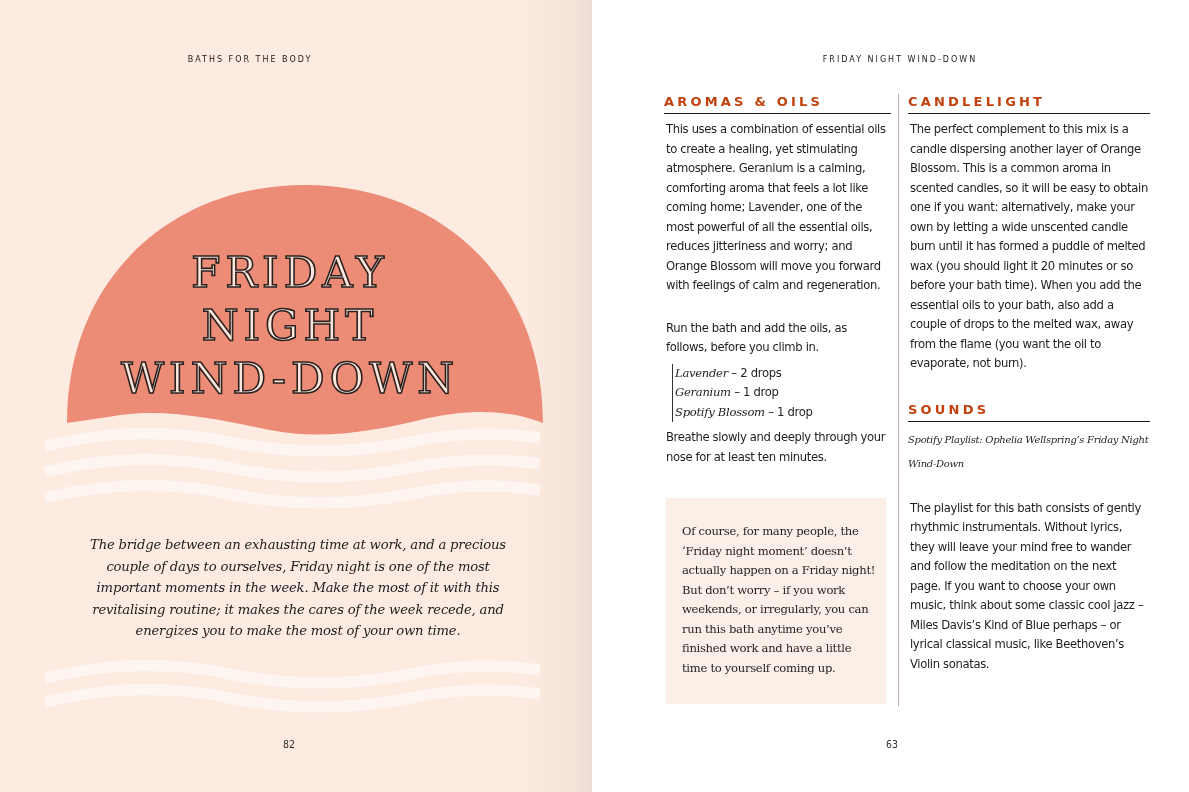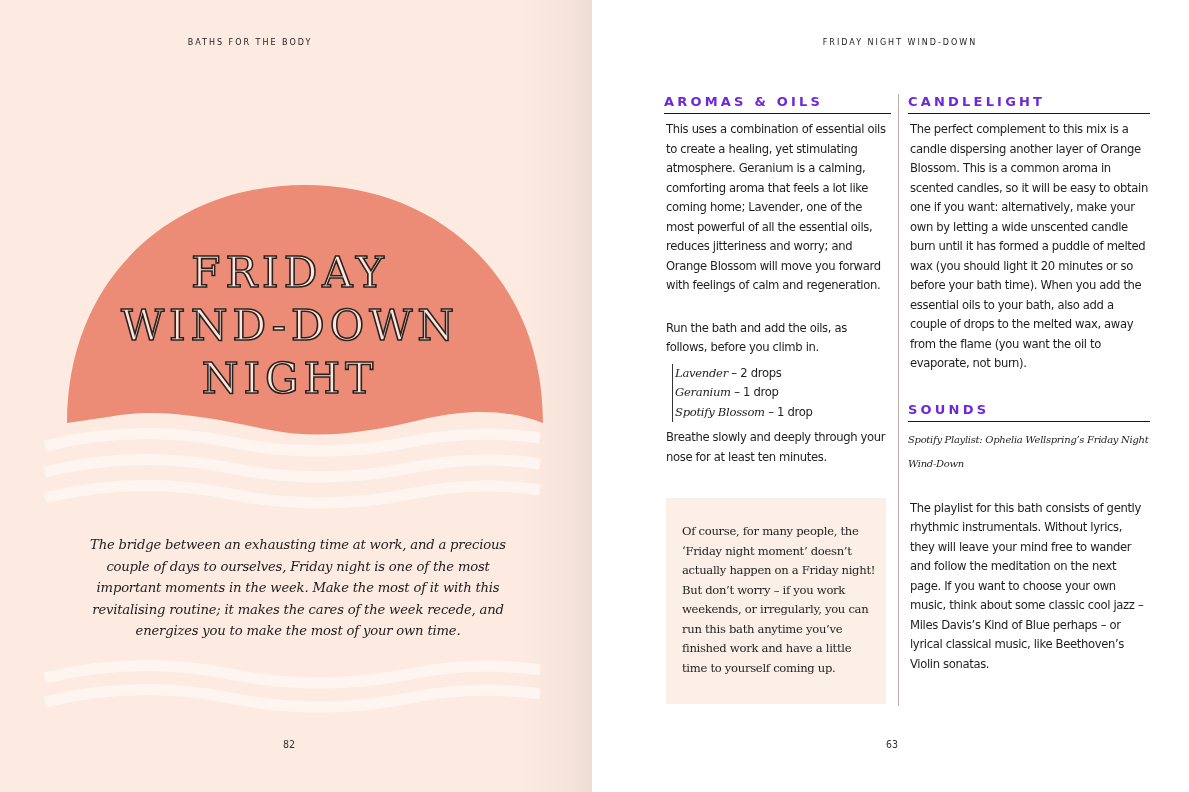--- a/index.html
+++ b/index.html
@@ -8,21 +8,21 @@
 
   .spread { position: absolute; inset: 0; display: flex; }
   .page-left {
     position: relative; width: 596px; height: 792px;
     background: linear-gradient(to right, #fdebe2 0%, #fdebe2 88%, #f5e3da 97%, #ecdcd4 100%);
     overflow: hidden;
   }
   .page-right { position: relative; width: 593px; height: 792px; background: #ffffff; margin-left: 8px; }
 
   .running-head {
-    position: absolute; top: 38px; font-family: "DejaVu Sans", sans-serif;
+    position: absolute; top: 55px; font-family: "DejaVu Sans", sans-serif;
     font-size: 8px; letter-spacing: 2px; color: #222;
   }
   .page-left .running-head { left: 0; width: 500px; text-align: center; }
   .page-right .running-head { left: 100px; width: 400px; text-align: center; }
 
   .folio { position: absolute; top: 739px; font-family: "DejaVu Sans Mono", monospace; font-size: 10px; color: #333; }
   .page-left .folio { left: 283px; }
   .page-right .folio { left: 286px; }
 
   
@@ -44,21 +44,21 @@
   }
 
   
   .col { position: absolute; top: 94px; }
   .col-left { left: 664px; width: 227px; }
   .col-right { left: 908px; width: 242px; }
   .col-divider { position: absolute; left: 898px; top: 94px; width: 1px; height: 612px; background: #bfaea7; }
 
   .section-head {
     font-family: "DejaVu Sans", sans-serif; font-weight: bold; font-size: 13px;
-    letter-spacing: 3.2px; color: #6d28d9; padding-bottom: 4px;
+    letter-spacing: 3.2px; color: #c2410c; padding-bottom: 4px;
     border-bottom: 1.2px solid #1a1a1a; margin-bottom: 6px; white-space: nowrap;
   }
   .body-text {
     font-family: "DejaVu Sans", sans-serif; font-size: 11.6px; line-height: 19.5px;
     color: #1e1e1e; letter-spacing: -0.35px;
   }
   .body-text p { margin: 2px; }
   .gap { height: 19px; }
   .ingredients {
     margin: 6px 0 6px 8px; padding-left: 2px; border-left: 1px solid #333;
@@ -106,22 +106,22 @@
 
         <g fill="none" stroke="#fff6f1" stroke-width="11" stroke-linecap="butt" opacity="0.95">
           <path d="M 45 678 C 110 662, 170 662, 230 674 C 290 686, 350 686, 410 674 C 460 664, 500 664, 540 670"></path>
           <path d="M 45 702 C 110 686, 170 686, 230 698 C 290 710, 350 710, 410 698 C 460 688, 500 688, 540 694"></path>
         </g>
       </svg>
     </div>
 
     <div class="title-block">
       <div>FRIDAY</div>
+      <div>NIGHT</div>
       <div>WIND-DOWN</div>
-      <div>NIGHT</div>
     </div>
 
     <div class="intro">The bridge between an exhausting time at work, and a precious couple of days to ourselves, Friday night is one of the most important moments in the week. Make the most of it with this revitalising routine; it makes the cares of the week recede, and energizes you to make the most of your own time.</div>
 
     <div class="folio">82</div>
   </div>
 
   <div class="page-right">
     <div class="running-head">FRIDAY NIGHT WIND-DOWN</div>
     <div class="folio">63</div>

